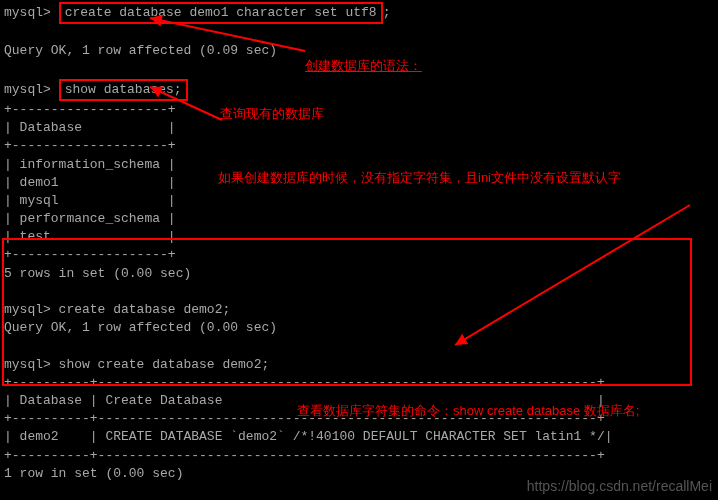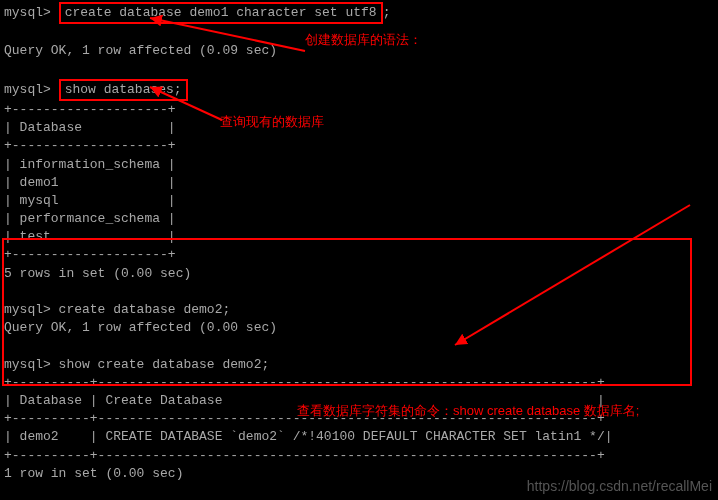--- a/index.html
+++ b/index.html
@@ -81,27 +81,28 @@
   <div class="line table-border">+----------+----------------------------------------------------------------+</div>
   <div class="line">| Database | Create Database                                                |</div>
   <div class="line table-border">+----------+----------------------------------------------------------------+</div>
   <div class="line">| demo2    | CREATE DATABASE `demo2` /*!40100 DEFAULT CHARACTER SET latin1 */|</div>
   <div class="line table-border">+----------+----------------------------------------------------------------+</div>
   <div class="line">1 row in set (0.00 sec)</div>
   <div class="line"> </div>
 
 </div>
 
-<div class="annotation" style="left:305px; top:30px;">
+<div class="annotation" style="left:305px; top:56px;text-decoration:underline;">
   <div>创建数据库的语法：</div>
 </div>
 
-<div class="annotation" style="left:220px; top:112px;">查询现有的数据库</div>
+<div class="annotation" style="left:220px; top:104px;">查询现有的数据库</div>
 
 <div class="annotation" style="left:218px; top:168px; width:480px;">
+  <div>如果创建数据库的时候，没有指定字符集，且ini文件中没有设置默认字</div>
 </div>
 
 <div class="annotation" style="left:297px; top:401px;">查看数据库字符集的命令：show create database 数据库名;</div>
 
 <div class="big-box" style="left:2px; top:238px; width:690px; height:148px;"></div>
 
 <svg class="arrow-svg" style="left:140px; top:13px;" width="170" height="50">
   <defs>
       <marker id="ah1" markerWidth="8" markerHeight="8" refX="6" refY="3" orient="auto">
         <path d="M0,0 L6,3 L0,6 Z" fill="#ff0000"></path>

